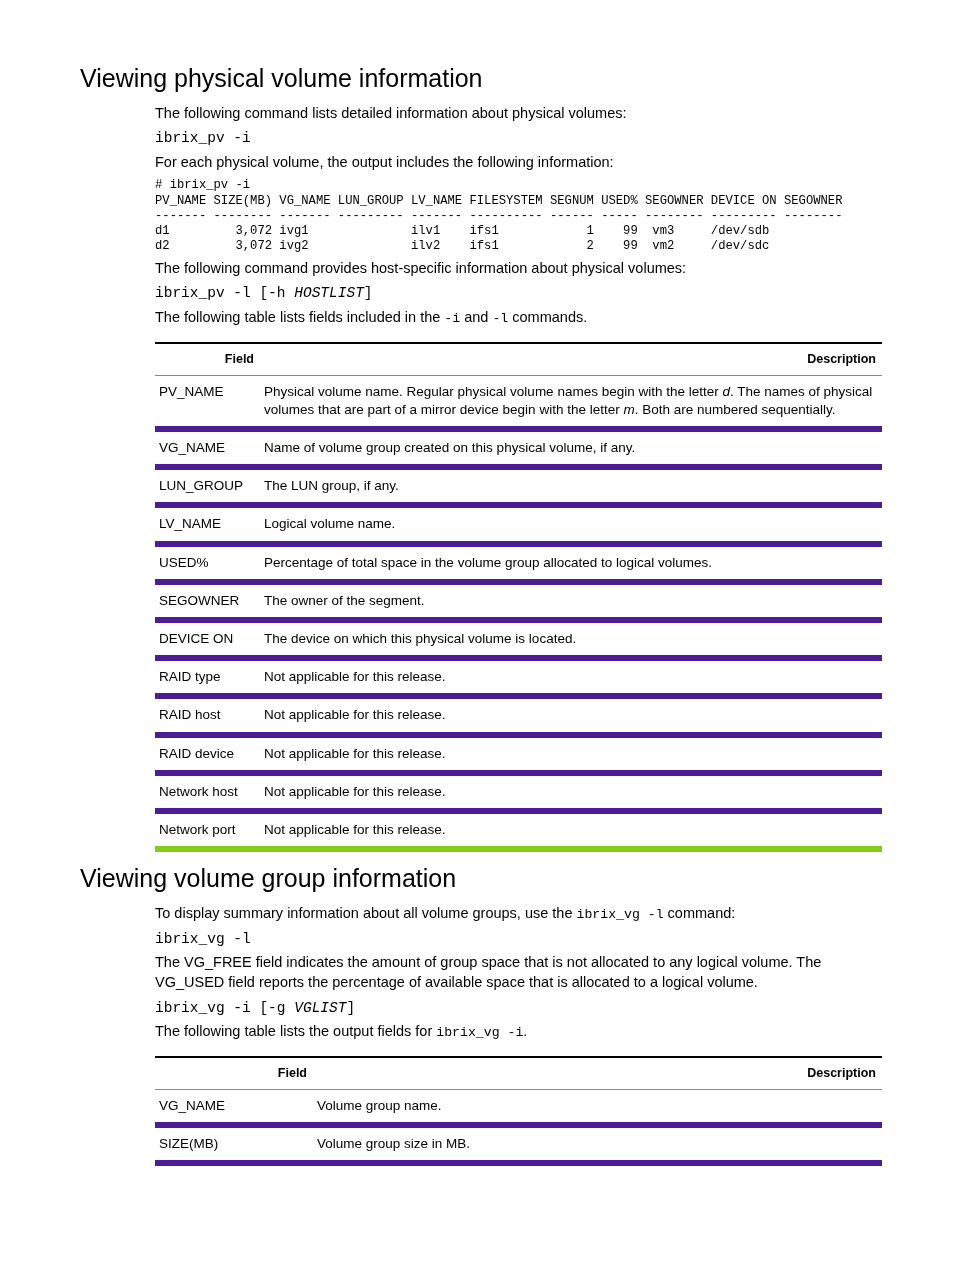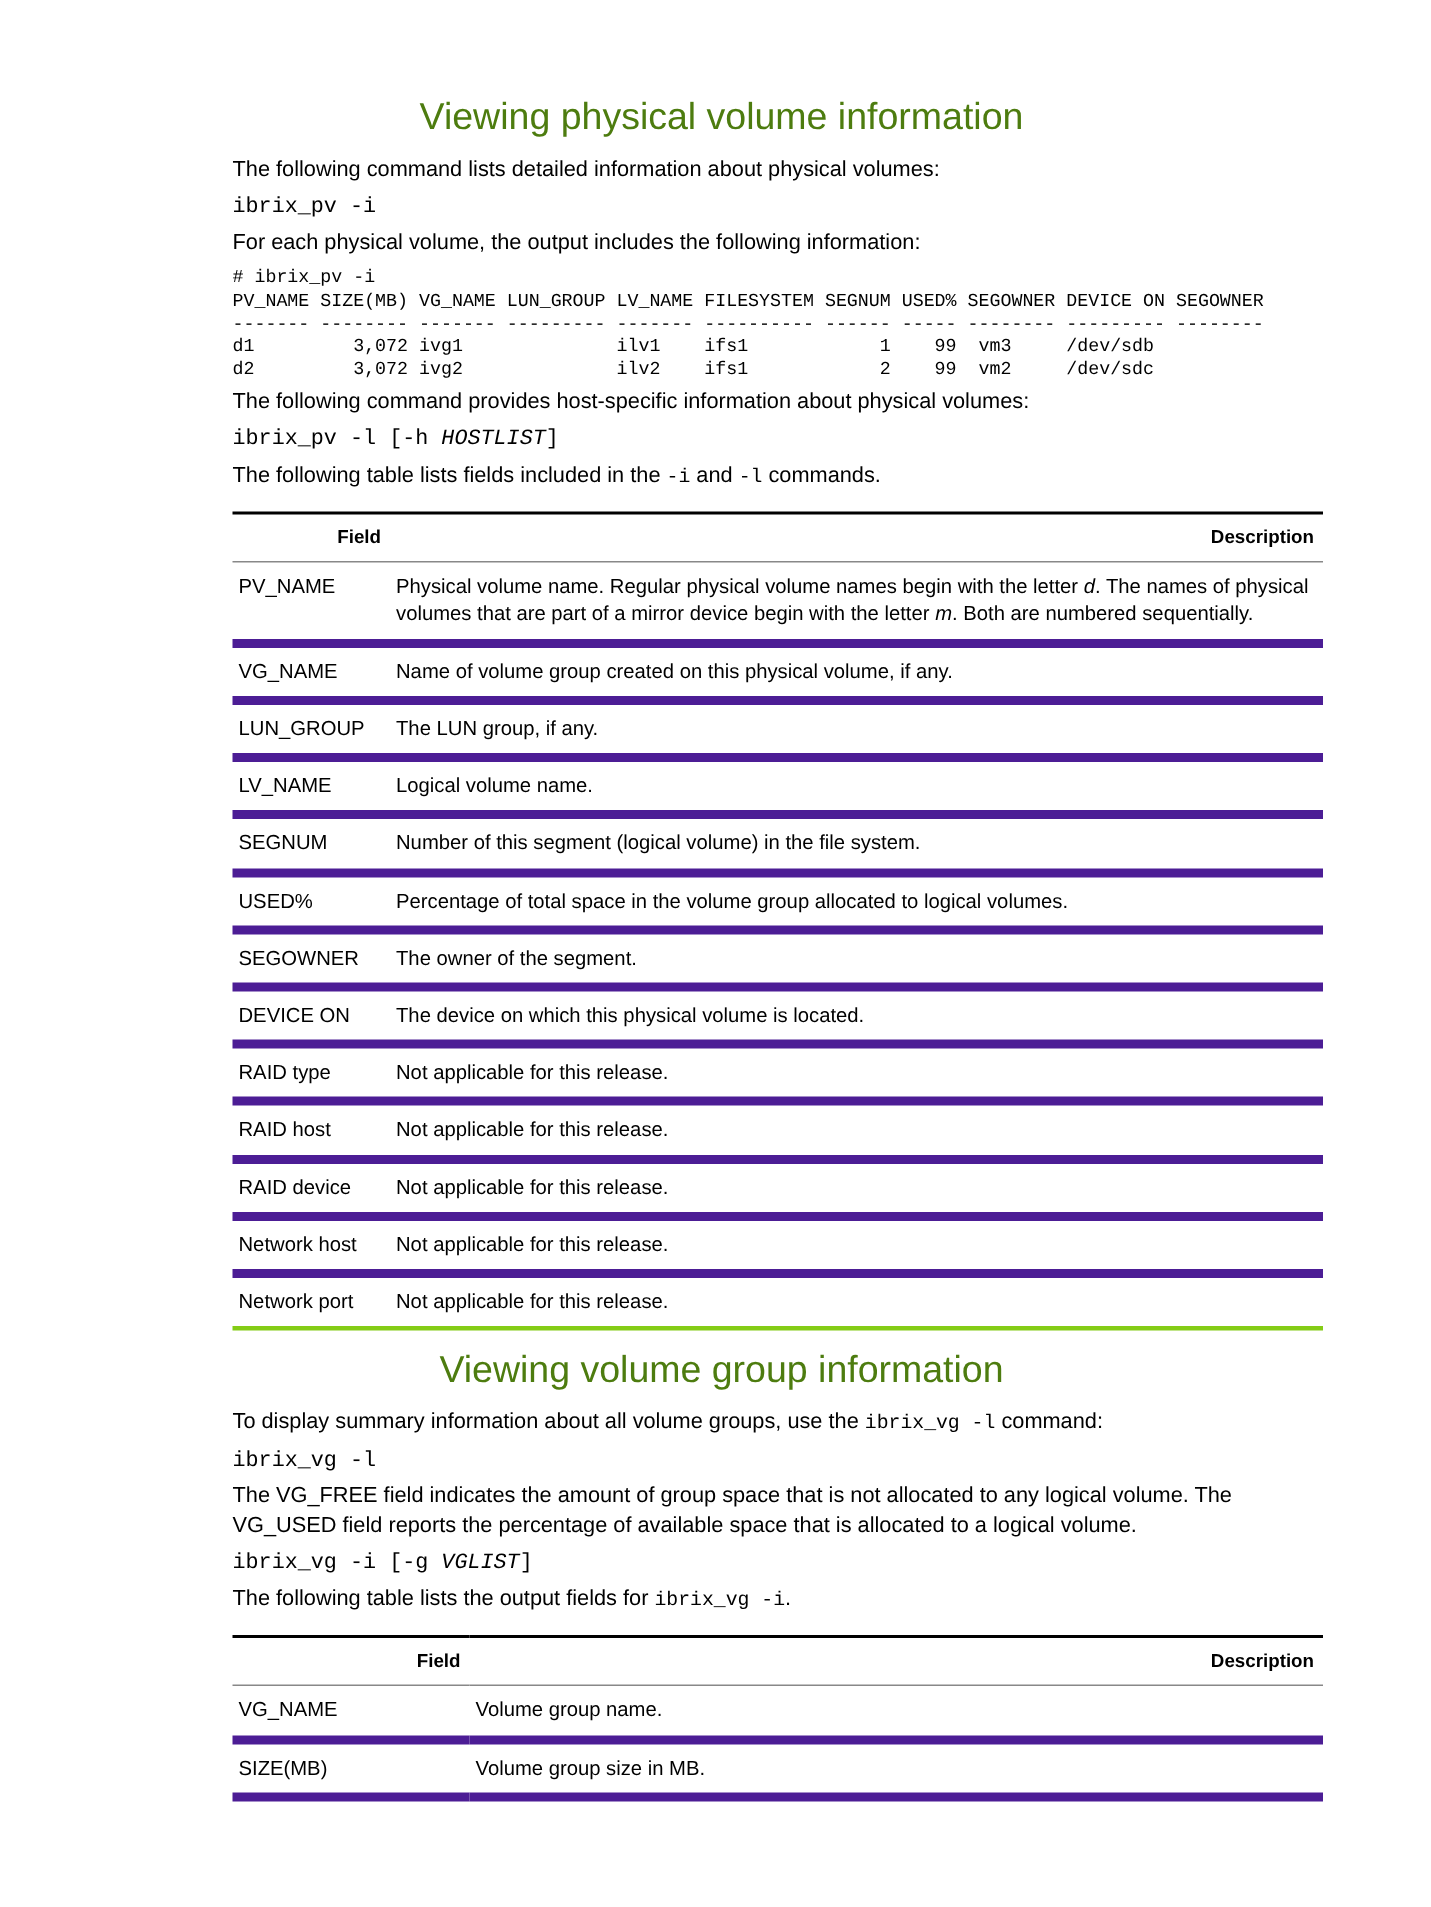--- a/index.html
+++ b/index.html
@@ -10,23 +10,22 @@
     margin: 0;
     padding: 52px 72px 40px 80px;
     width: 954px;
     box-sizing: border-box;
     line-height: 1.35;
   }
   h2 {
     font-family: Arial, Helvetica, sans-serif;
     font-weight: 300;
     font-size: 25px;
-    color: #4d7c0f;
+    color: #000000;
     margin: 10px 0 8px 0;
-    text-align: center;
   }
   .block {
     margin-left: 75px;
   }
   .code, .mono {
     font-family: "Courier New", Courier, monospace;
     font-size: 13.2px;
     white-space: pre;
   }
   .cmdline {
@@ -56,21 +55,21 @@
     border-top: 2px solid #000;
     border-bottom: 1px solid #888;
     font-size: 12.5px;
   }
   table.fielddesc td {
     padding: 7px 6px 7px 4px;
     border-bottom: 6px solid #4c1d95;
     vertical-align: top;
   }
   table.fielddesc tr.lastrow td {
-    border-bottom: 3px solid #84cc16;
+    border-bottom: 6px solid #84cc16;
   }
   table.fielddesc td:first-child { width: 95px; }
   table#t2 td:first-child { width: 148px; }
   em.in { font-style: italic; }
 </style>
 </head>
 <body>
 
 <h2>Viewing physical volume information</h2>
 <div class="block">
@@ -102,24 +101,20 @@
           <td>VG_NAME</td>
           <td>Name of volume group created on this physical volume, if any.</td>
         </tr>
       <tr>
           <td>LUN_GROUP</td>
           <td>The LUN group, if any.</td>
         </tr>
       <tr>
           <td>LV_NAME</td>
           <td>Logical volume name.</td>
-        </tr>
-      <tr>
-          <td>SEGNUM</td>
-          <td>Number of this segment (logical volume) in the file system.</td>
         </tr>
       <tr>
           <td>USED%</td>
           <td>Percentage of total space in the volume group allocated to logical volumes.</td>
         </tr>
       <tr>
           <td>SEGOWNER</td>
           <td>The owner of the segment.</td>
         </tr>
       <tr>

